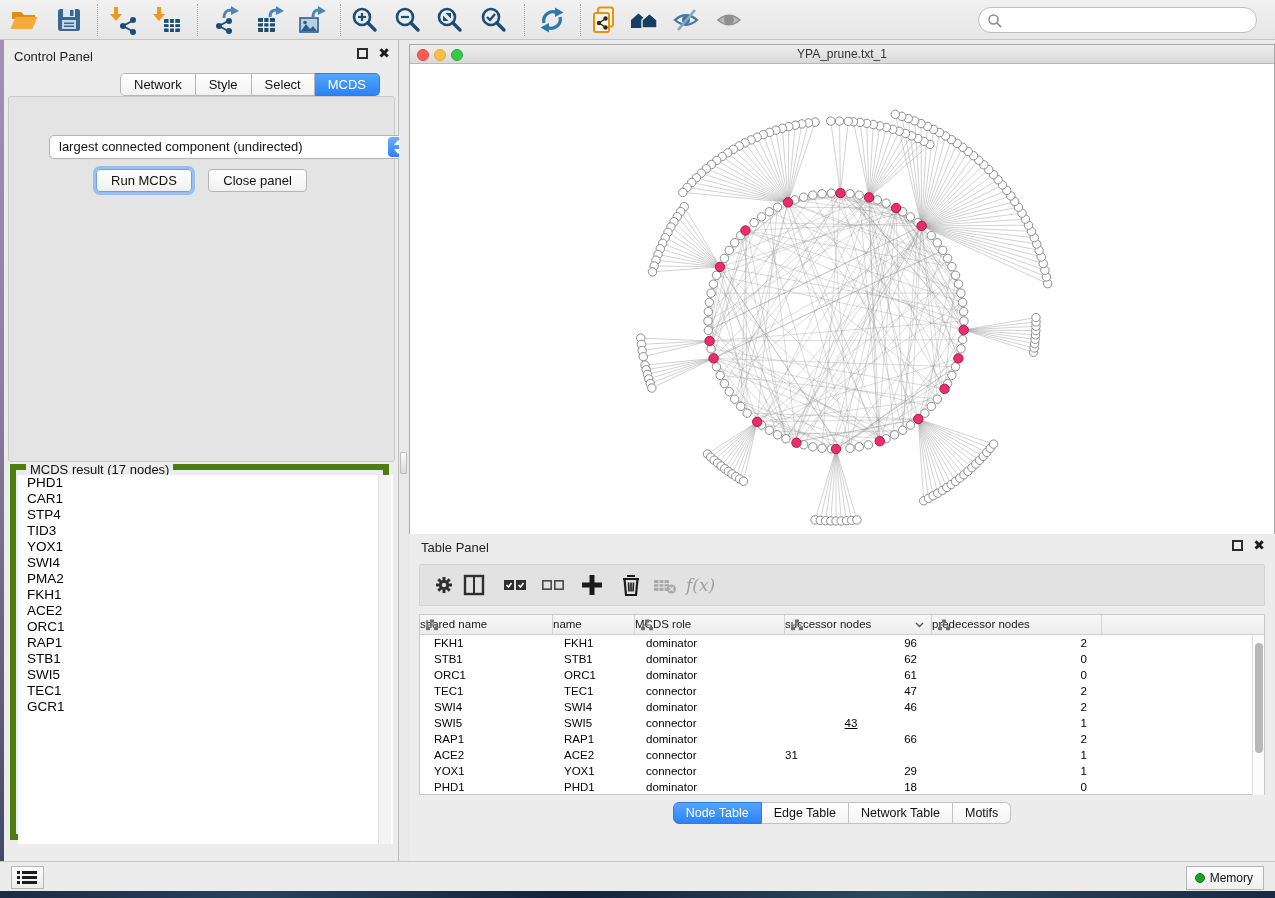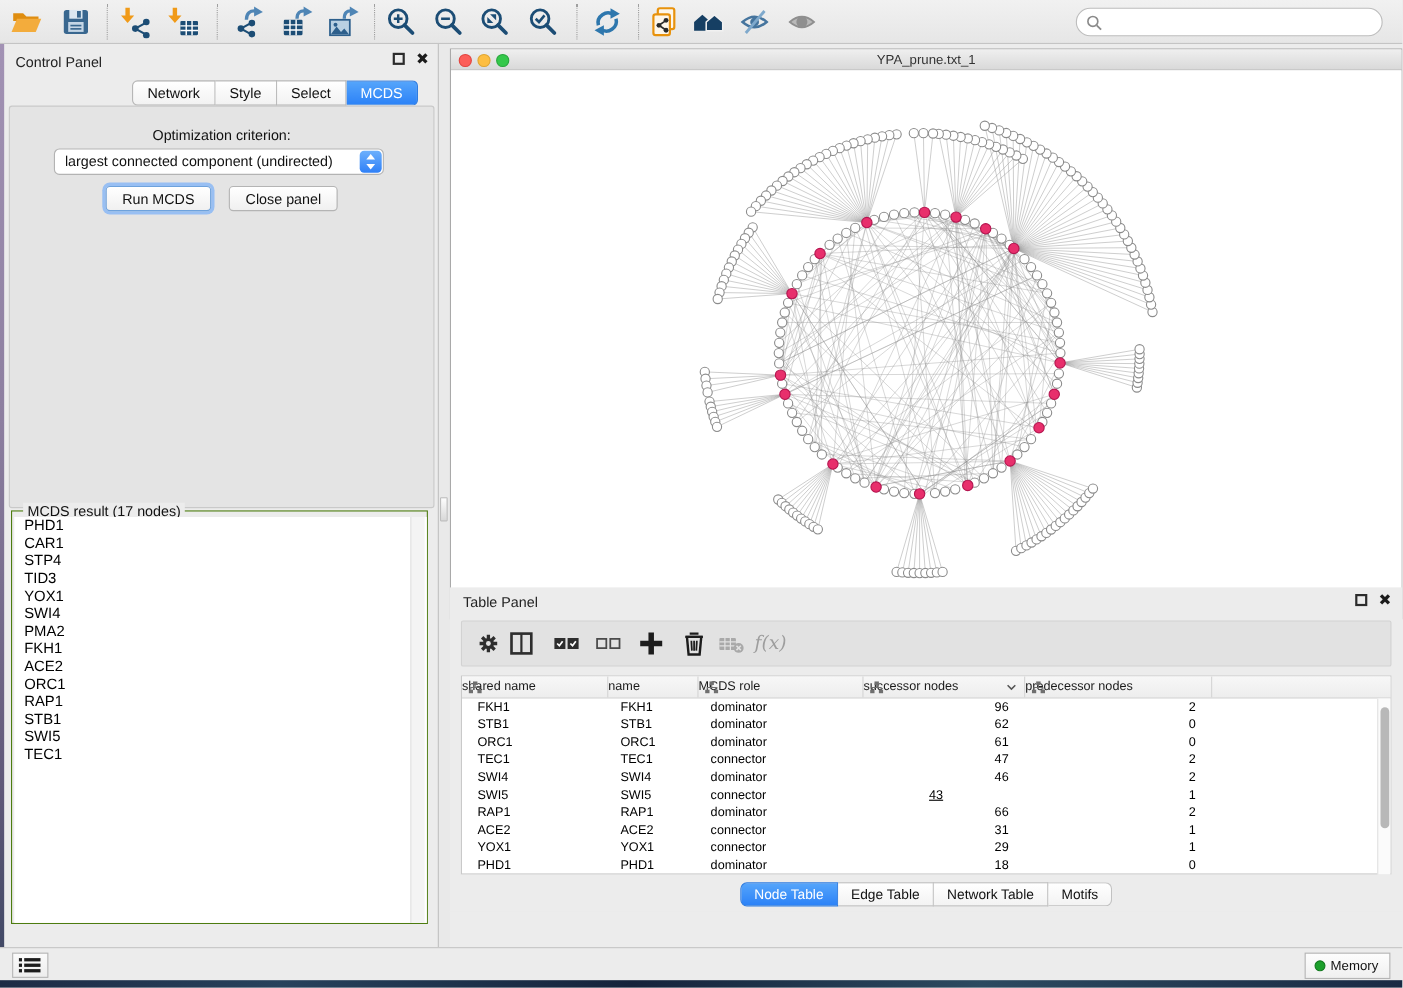--- a/index.html
+++ b/index.html
@@ -34,37 +34,37 @@
   .seg-tab { height:23px; padding:0 13px; font-size:13px; line-height:21px; color:#111;
     background:linear-gradient(#ffffff,#f2f2f2); border:1px solid #b6b6b6; border-left:none; }
   .seg-tab:first-child { border-left:1px solid #b6b6b6; border-radius:5px 0 0 5px;margin-left:41px; }
   .seg-tab:last-child { border-radius:0 5px 5px 0; }
   .seg-tab.active { background:linear-gradient(#55a5fb,#2c82f7); color:#fff; border-color:#2f7ce0; }
 
   .mcds-box { position:absolute; left:4px; top:56px; width:387px; height:366px;
     background:#e4e4e4; border:1px solid #c9c9c9; border-radius:3px; }
   .opt-label { position:absolute; left:0; top:18px; width:100%; text-align:center;
     font-size:13px; color:#111; }
-  .dropdown { position:absolute; left:40px; top:38px; width:300px; height:24px;
+  .dropdown { position:absolute; left:40px; top:38px; width:361px; height:24px;
     background:#fff; border:1px solid #b3b3b3; border-radius:5px; font-size:13px;
     line-height:22px; padding-left:9px; color:#111; }
   .dd-stepper { position:absolute; right:1px; top:1px; width:20px; height:20px; margin:0;
     background:linear-gradient(#6db0fc,#2f80f7); border-radius:4px; }
   .dd-stepper .up, .dd-stepper .dn { position:absolute; left:5.5px; width:0; height:0;
     border-left:4.5px solid transparent; border-right:4.5px solid transparent; }
   .dd-stepper .up { top:3px; border-bottom:5px solid #fff; }
   .dd-stepper .dn { bottom:3px; border-top:5px solid #fff; }
   .btn-row { position:absolute; left:0; top:72px; width:100%; text-align:center; }
   .aqua-btn { display:inline-block; height:23px; padding:0 14px; font-size:13px;
     line-height:21px; color:#111; background:linear-gradient(#ffffff,#f0f0f0);
     border:1px solid #b4b4b4; border-radius:4px; margin:0 6px; }
   .aqua-btn.focused { box-shadow:0 0 0 3px rgba(110,170,250,.65); border-color:#6ea2dc; }
 
   .result-group { position:absolute; left:6px; top:424px; width:379px; height:376px;
-    border:1px solid #4d7c0f; }
+    border:6px solid #4d7c0f; }
   .result-legend { position:absolute; left:10px; top:-8px; background:#ececec;
     padding:0 4px; font-size:13px; color:#111; }
   .result-list { position:absolute; left:2px; top:5px; width:375px; height:369px;
     background:#fff; overflow:hidden; }
   .result-scroll { position:absolute; right:2px; top:0; width:13px; height:100%;
     background:#f4f4f4; border-left:1px solid #e2e2e2; }
   .result-item { font-size:13.5px; line-height:16px; padding-left:9px; color:#000; }
 
   
   .vsplit { position:absolute; left:399px; top:40px; width:10px; height:821px; background:#e9e9e9; }
@@ -305,21 +305,20 @@
   </div>
 
   <div class="seg-tabs" id="cp-tabs">
       <span class="seg-tab">Network</span>
       <span class="seg-tab">Style</span>
       <span class="seg-tab">Select</span>
       <span class="seg-tab active">MCDS</span>
     </div>
 
   <div class="mcds-box">
-    <div class="opt-label">Optimization criterion:</div>
     <div class="dropdown">
       <span>largest connected component (undirected)</span>
       <span class="dd-stepper">
           <span class="up"></span>
           <span class="dn"></span>
         </span>
     </div>
     <div class="btn-row">
       <span class="aqua-btn focused">Run MCDS</span>
       <span class="aqua-btn">Close panel</span>
@@ -337,20 +336,21 @@
         <div class="result-item">YOX1</div>
         <div class="result-item">SWI4</div>
         <div class="result-item">PMA2</div>
         <div class="result-item">FKH1</div>
         <div class="result-item">ACE2</div>
         <div class="result-item">ORC1</div>
         <div class="result-item">RAP1</div>
         <div class="result-item">STB1</div>
         <div class="result-item">SWI5</div>
         <div class="result-item">TEC1</div>
+        <div class="result-item">GCR1</div>
       </div>
   </div>
 </div>
 
 <div class="vsplit">
     <div class="grip"></div>
   </div>
 
 <div class="net-window">
   <div class="net-titlebar">
@@ -1118,21 +1118,21 @@
           <div class="g-cell" style="width: 133px; text-align: left; padding: 0px 0px 0px 14px;">RAP1</div>
           <div class="g-cell" style="width: 82px; text-align: left; padding: 0px 0px 0px 11px;">RAP1</div>
           <div class="g-cell" style="width: 150px; text-align: left; padding: 0px 0px 0px 11px;">dominator</div>
           <div class="g-cell" style="width: 147px; text-align: right; padding: 0px 15px 0px 0px;">66</div>
           <div class="g-cell" style="width: 170px; text-align: right; padding: 0px 15px 0px 0px;">2</div>
         </div>
         <div class="g-row">
           <div class="g-cell" style="width: 133px; text-align: left; padding: 0px 0px 0px 14px;">ACE2</div>
           <div class="g-cell" style="width: 82px; text-align: left; padding: 0px 0px 0px 11px;">ACE2</div>
           <div class="g-cell" style="width: 150px; text-align: left; padding: 0px 0px 0px 11px;">connector</div>
-          <div class="g-cell" style="width: 147px; text-align: right; padding: 0px 15px 0px 0px;">31</div>
+          <div class="g-cell" style="width: 147px; padding: 0px 15px 0px 0px;">31</div>
           <div class="g-cell" style="width: 170px; text-align: right; padding: 0px 15px 0px 0px;">1</div>
         </div>
         <div class="g-row">
           <div class="g-cell" style="width: 133px; text-align: left; padding: 0px 0px 0px 14px;">YOX1</div>
           <div class="g-cell" style="width: 82px; text-align: left; padding: 0px 0px 0px 11px;">YOX1</div>
           <div class="g-cell" style="width: 150px; text-align: left; padding: 0px 0px 0px 11px;">connector</div>
           <div class="g-cell" style="width: 147px; text-align: right; padding: 0px 15px 0px 0px;">29</div>
           <div class="g-cell" style="width: 170px; text-align: right; padding: 0px 15px 0px 0px;">1</div>
         </div>
         <div class="g-row">

